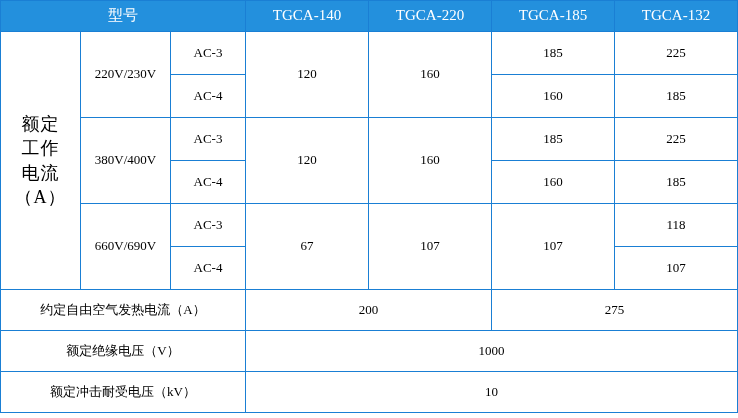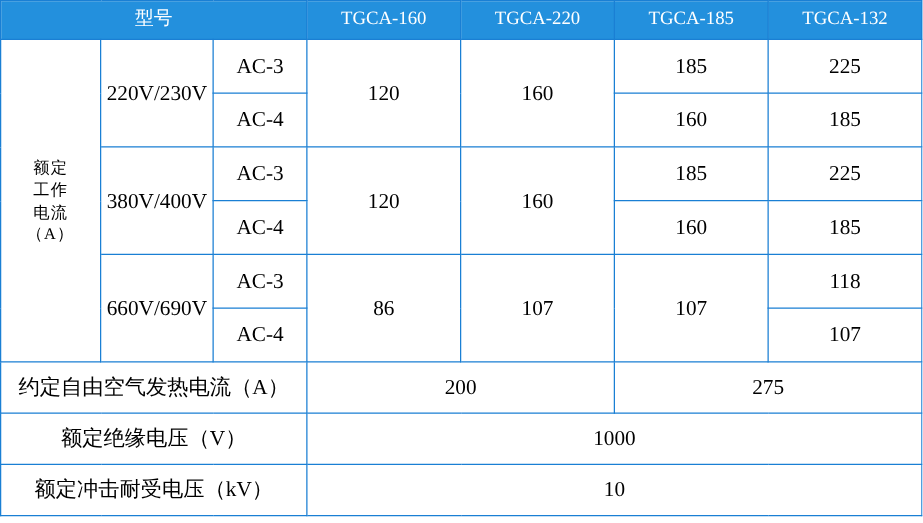--- a/index.html
+++ b/index.html
@@ -33,29 +33,29 @@
     padding: 0;
     line-height: 1.15;
   }
   td.header {
     background: #2390dd;
     color: #ffffff;
     font-size: 15px;
     height: 30px;
   }
   .vtext {
-    font-size: 13px;
+    font-size: 18px;
     line-height: 1.35;
     letter-spacing: 1px;
   }
   td.rowlabel {
     font-size: 13px;
   }
   td.small {
-    font-size: 17px;
+    font-size: 13px;
   }
   .lastrow td {
     border-bottom: 1px solid #1a7fd4;
   }
   .leftcol { width: 80px; }
   .volcol  { width: 90px; }
   .accol   { width: 75px; }
   .datacol { width: 123px; }
 </style>
 </head>
@@ -69,21 +69,21 @@
       <col class="accol">
       <col class="datacol">
       <col class="datacol">
       <col class="datacol">
       <col class="datacol">
     </colgroup>
     <tbody>
 
       <tr>
         <td class="header" colspan="3">型号</td>
-        <td class="header">TGCA-160</td>
+        <td class="header">TGCA-140</td>
         <td class="header">TGCA-220</td>
         <td class="header">TGCA-185</td>
         <td class="header">TGCA-132</td>
       </tr>
 
       <tr>
         <td rowspan="6" class="rowlabel">
           <div class="vtext">
             <div>额定</div>
             <div>工作</div>
@@ -116,21 +116,21 @@
 
       <tr>
         <td class="small" style="height:42px">AC-4</td>
         <td class="small">160</td>
         <td class="small">185</td>
       </tr>
 
       <tr>
         <td rowspan="2" class="small">660V/690V</td>
         <td class="small" style="height:42px">AC-3</td>
-        <td rowspan="2" class="small">86</td>
+        <td rowspan="2" class="small">67</td>
         <td rowspan="2" class="small">107</td>
         <td rowspan="2" class="small">107</td>
         <td class="small">118</td>
       </tr>
 
       <tr>
         <td class="small" style="height:42px">AC-4</td>
         <td class="small">107</td>
       </tr>
 

